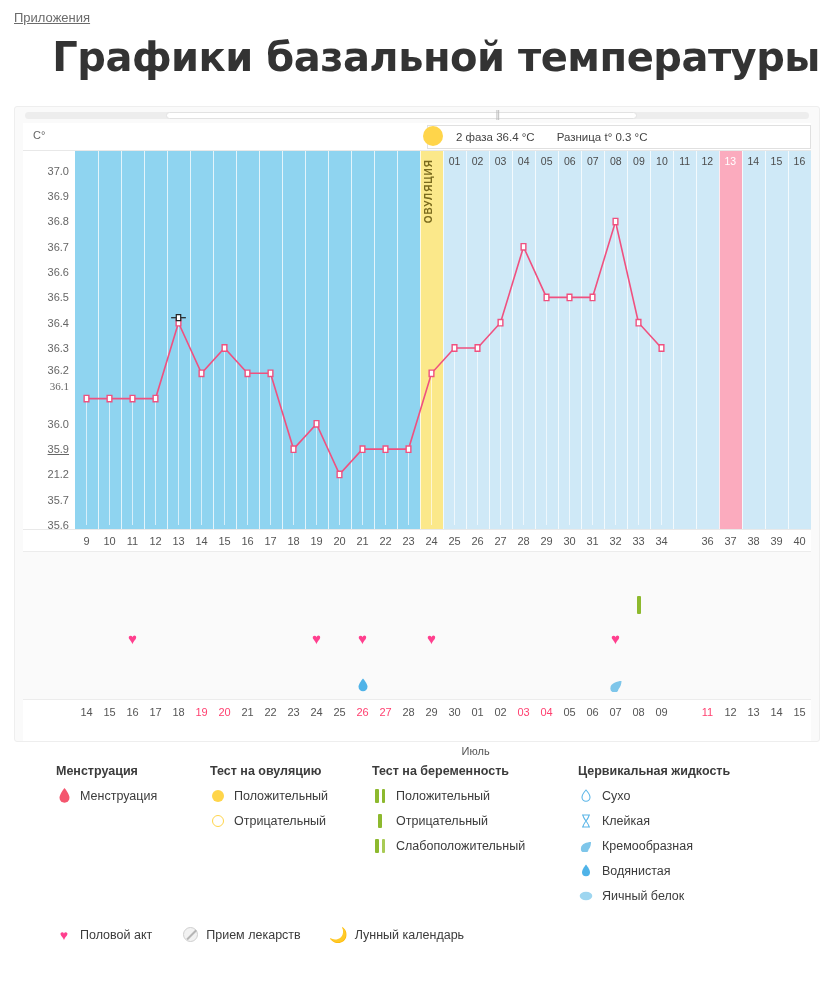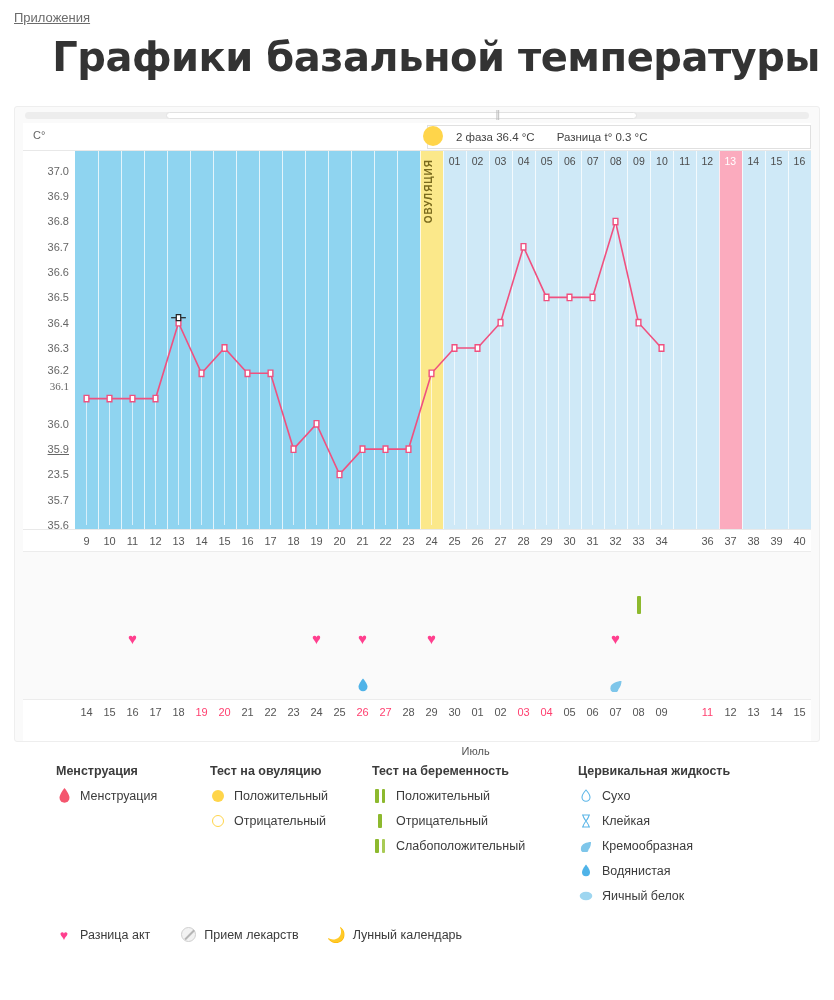--- a/index.html
+++ b/index.html
@@ -366,21 +366,21 @@
           <div class="ylab" style="top: 70.5714px;">36.8</div>
           <div class="ylab" style="top: 95.8571px;">36.7</div>
           <div class="ylab" style="top: 121.143px;">36.6</div>
           <div class="ylab" style="top: 146.429px;">36.5</div>
           <div class="ylab" style="top: 171.714px;">36.4</div>
           <div class="ylab" style="top: 197px;">36.3</div>
           <div class="ylab" style="top: 219px;">36.2</div>
           <div class="ylab" style="top: 235px; font-family: Liberation Serif, serif;">36.1</div>
           <div class="ylab" style="top: 272.857px;">36.0</div>
           <div class="ylab" style="top: 298.143px; text-decoration: underline;">35.9</div>
-          <div class="ylab" style="top: 323.429px;">23.5</div>
+          <div class="ylab" style="top: 323.429px;">21.2</div>
           <div class="ylab" style="top: 348.714px;">35.7</div>
           <div class="ylab" style="top: 374px;">35.6</div>
         </div>
       <div class="plot" id="plot">
 
       <div class="hline" style="top: 20px;"></div>
           <div class="hline" style="top: 45.2857px;"></div>
           <div class="hline" style="top: 70.5714px;"></div>
           <div class="hline" style="top: 95.8571px;"></div>
           <div class="hline" style="top: 121.143px;"></div>
@@ -708,21 +708,21 @@
           </svg>
       </span>
       <span class="lbl">Яичный белок</span>
     </div>
   </div>
 </div>
 
 <div class="bottom-legend">
   <div class="legend-item">
     <span class="sw heart-sw">♥</span>
-    <span class="lbl">Разница акт</span>
+    <span class="lbl">Половой акт</span>
   </div>
   <div class="legend-item">
     <span class="sw">
         <span class="pill"></span>
       </span>
     <span class="lbl">Прием лекарств</span>
   </div>
   <div class="legend-item">
     <span class="sw moon">🌙</span>
     <span class="lbl">Лунный календарь</span>

